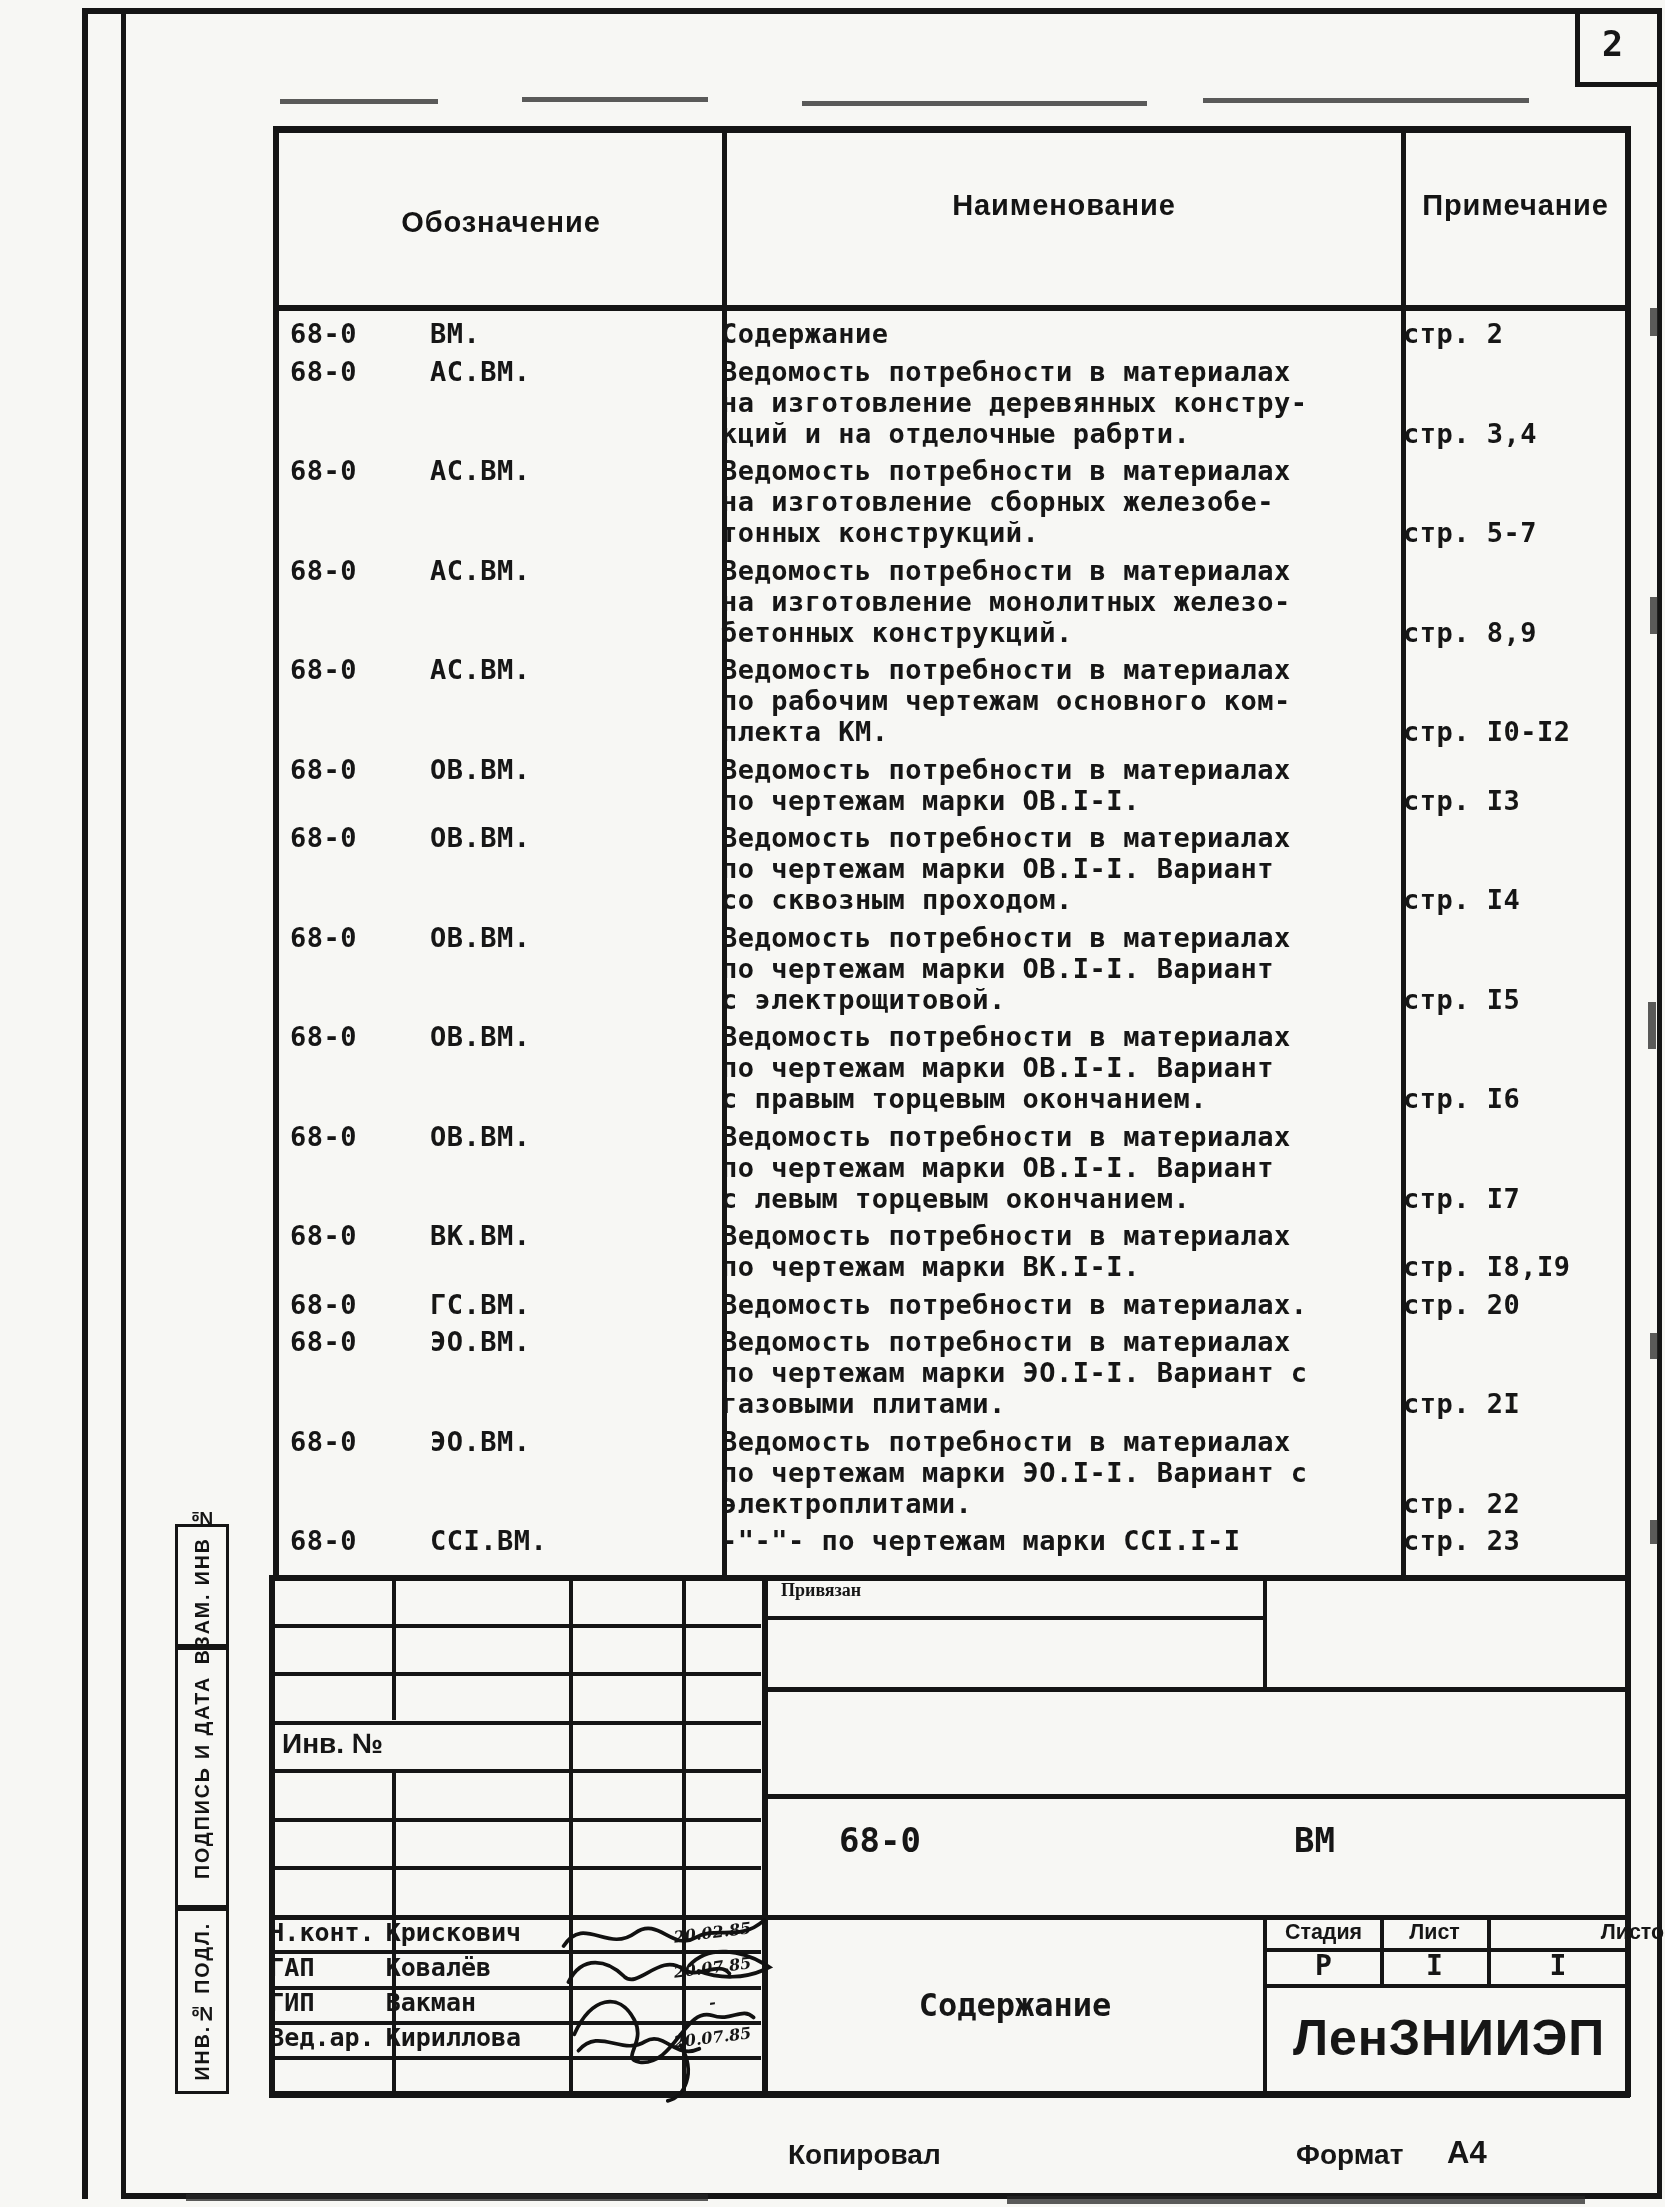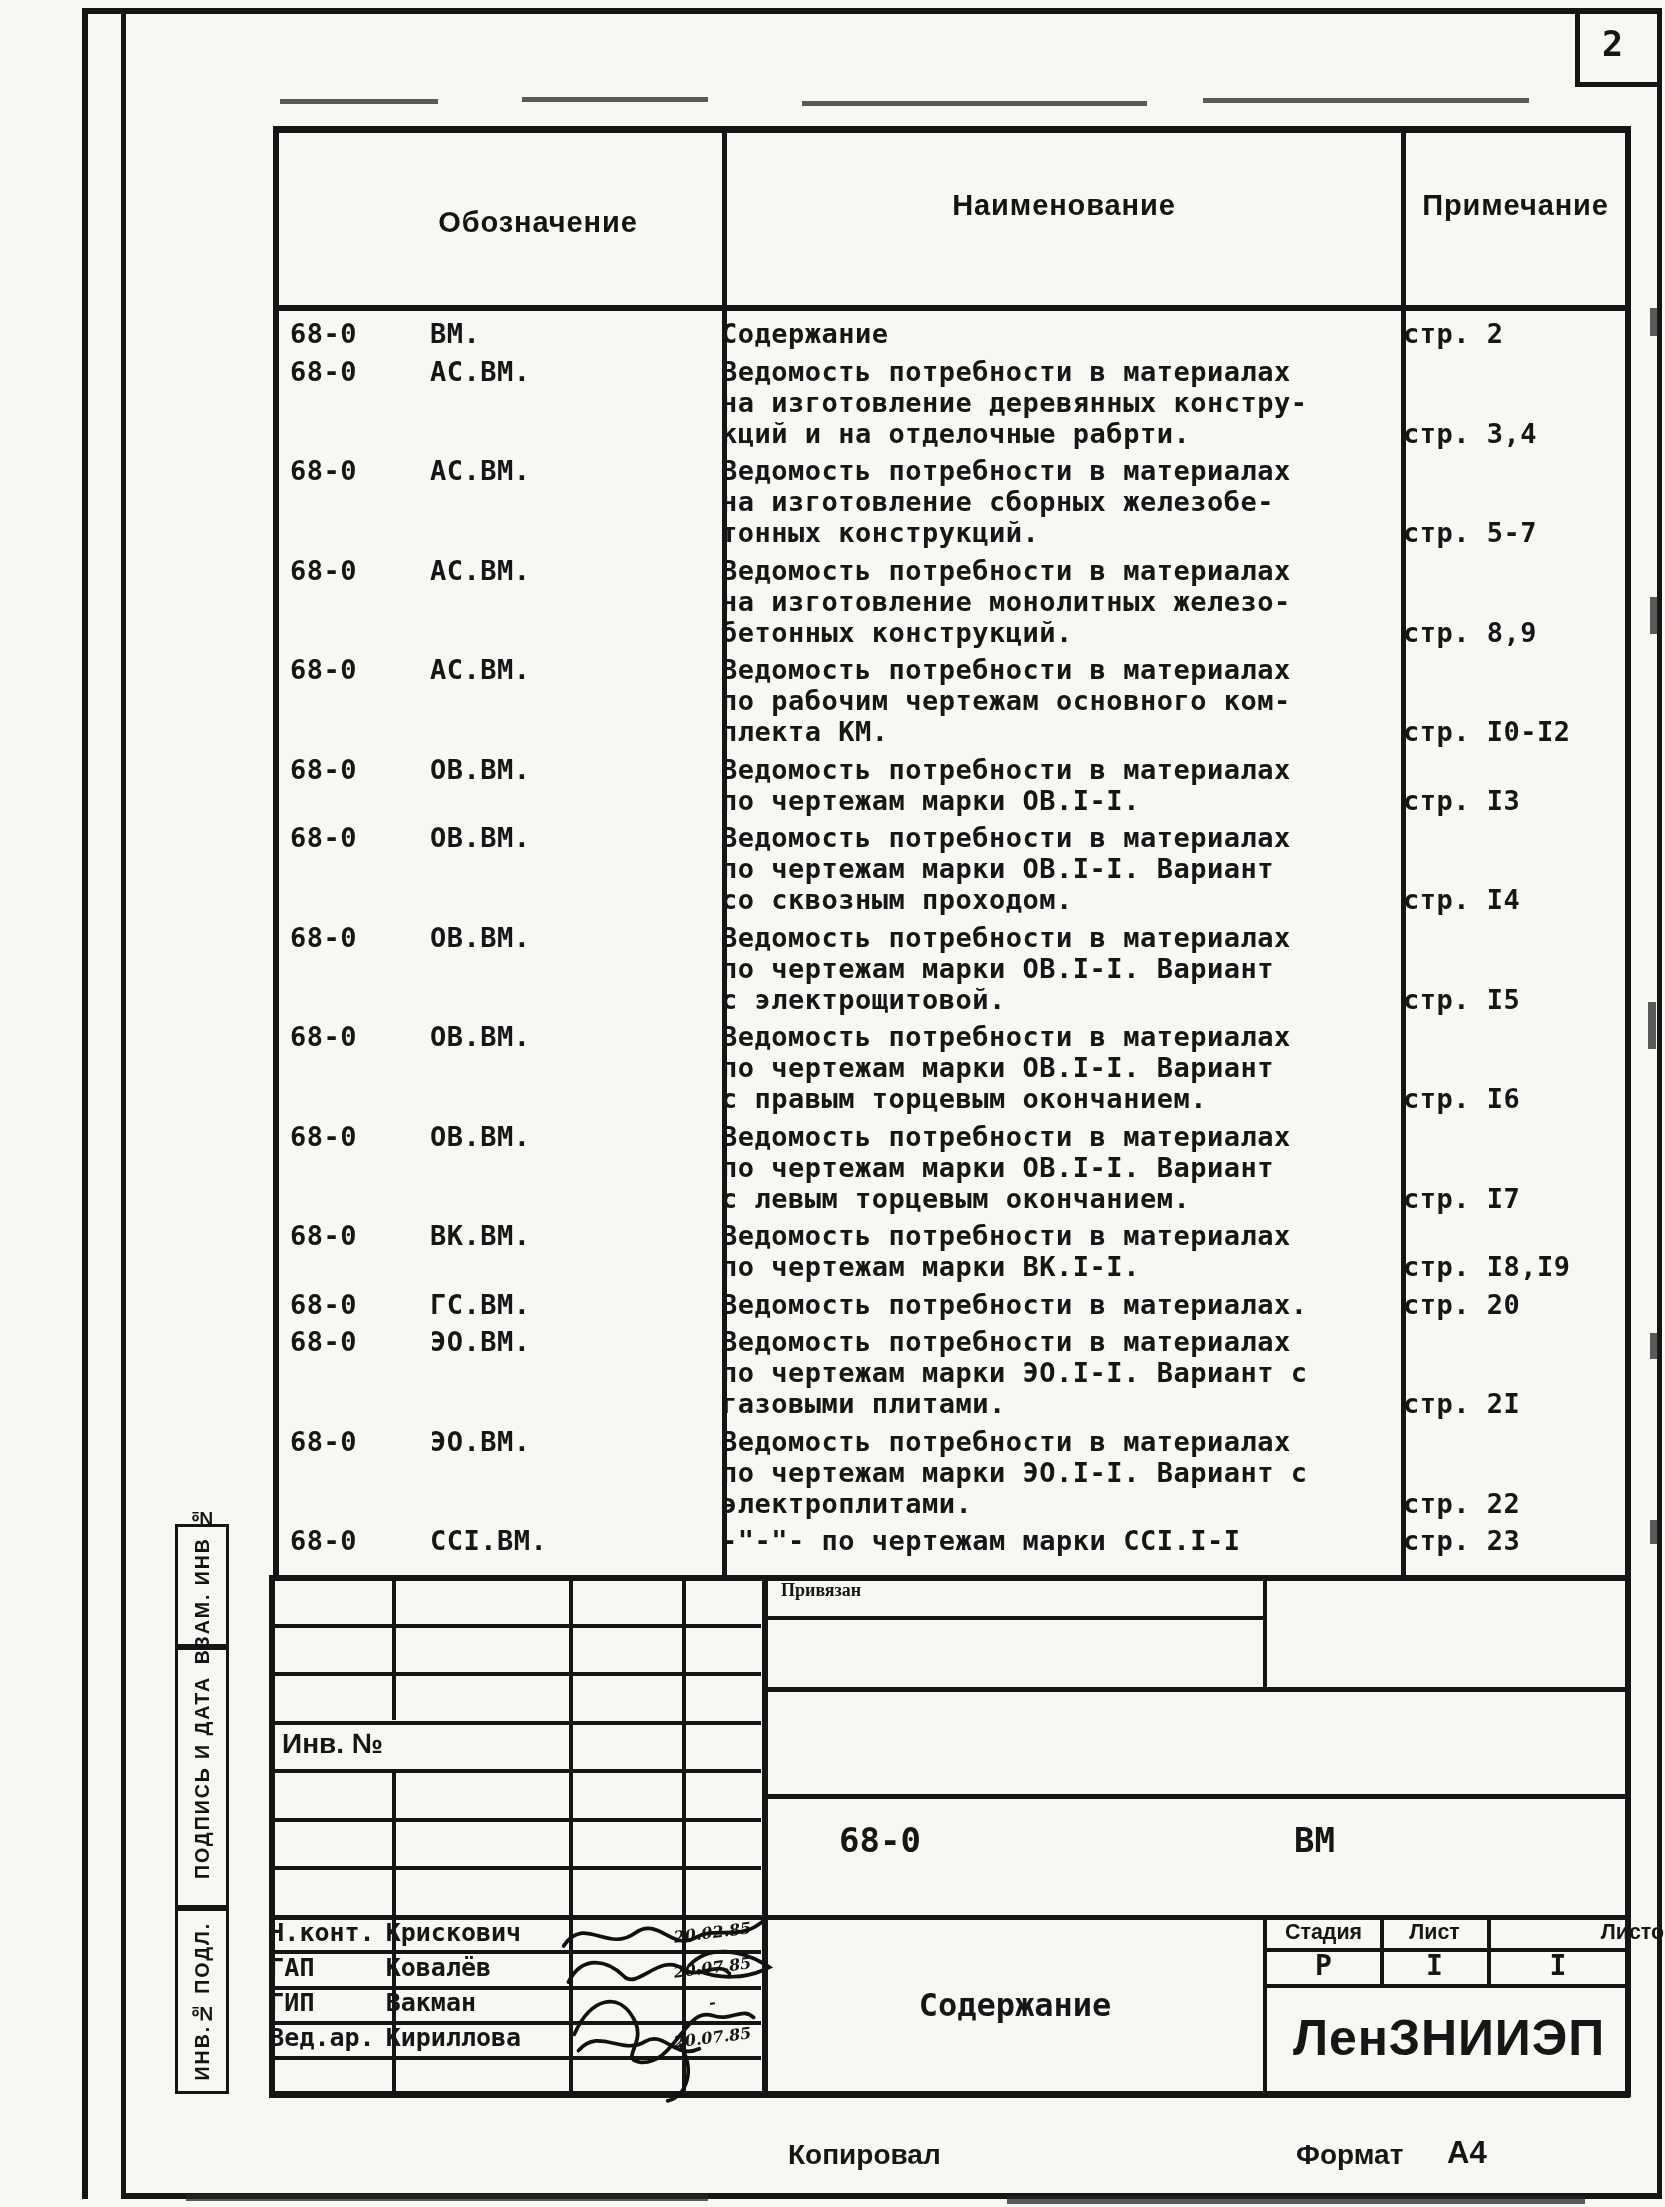--- a/index.html
+++ b/index.html
@@ -58,21 +58,21 @@
   <div class="noise" style="left:802px;top:101px;width:345px;height:4.7px;"></div>
   <div class="noise" style="left:1203px;top:98px;width:326px;height:4.7px;"></div>
 
   <div class="ln" style="left:273px;top:126px;width:1357px;height:6.5px;"></div>
   <div class="ln" style="left:273px;top:126px;width:5.6px;height:1450px;"></div>
   <div class="ln" style="left:1625px;top:126px;width:5.6px;height:1450px;"></div>
   <div class="ln" style="left:273px;top:305px;width:1357px;height:5.6px;"></div>
   <div class="ln" style="left:722px;top:126px;width:4.7px;height:1450px;"></div>
   <div class="ln" style="left:1401px;top:126px;width:4.7px;height:1450px;"></div>
 
-  <div class="th sans cell-center" style="left:279px;top:140px;width:444px;height:165px;margin-left:37px;">
+  <div class="th sans cell-center" style="left:279px;top:140px;width:444px;height:165px;">
     <span>Обозначение</span>
   </div>
   <div class="th sans cell-center" style="left:727px;top:140px;width:674px;height:131px;">
     <span>Наименование</span>
   </div>
   <div class="th sans cell-center" style="left:1406px;top:140px;width:219px;height:131px;">
     <span>Примечание</span>
   </div>
 
   <div class="rows">

